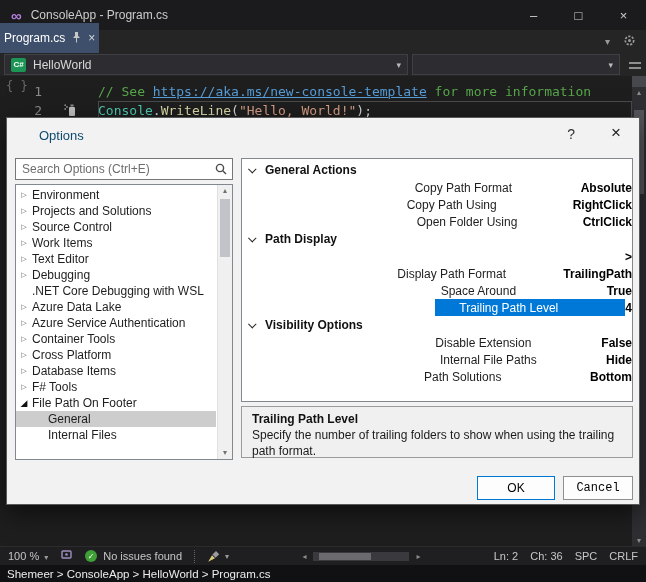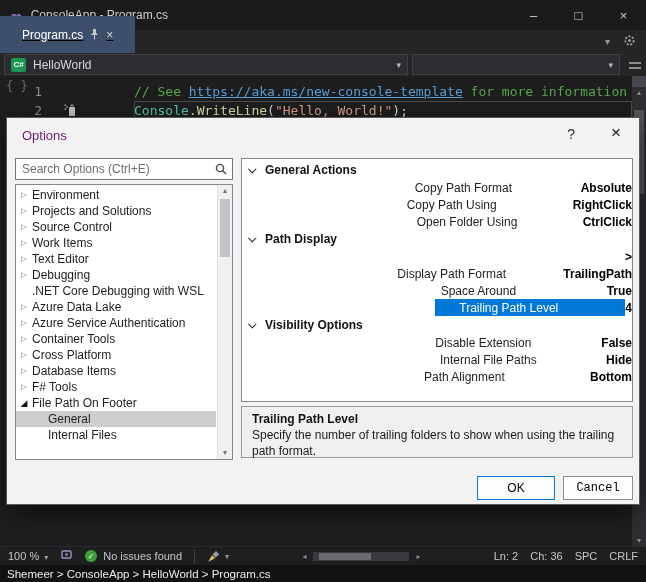--- a/index.html
+++ b/index.html
@@ -9,21 +9,21 @@
 
   
   .titlebar{position:absolute;top:0;left:0;right:0;height:30px;background:#1b1b1d;display:flex;align-items:center;}
   .vslogo{color:#b57edc;font-size:15px;font-weight:bold;margin:0 9px 0 11px;}
   .wintitle{color:#cccccc;font-size:12px;}
   .wincontrols{margin-left:auto;display:flex;height:100%;}
   .winbtn{width:45px;height:100%;display:flex;align-items:center;justify-content:center;color:#d0d0d0;font-size:13px;cursor:default;}
 
   
   .tabstrip{position:absolute;top:30px;left:0;right:0;height:23px;background:#252526;display:flex;align-items:flex-end;}
-  .tab{height:37px;background:#3e4f6b;display:flex;align-items:center;padding:0 22px;gap:7px;text-decoration:underline;}
+  .tab{height:30px;background:#3e4f6b;display:flex;align-items:center;padding:0 4px;gap:7px;}
   .tablabel{color:#ffffff;font-size:12px;}
   .tabclose{color:#d8d8d8;font-size:12px;line-height:1;}
   .tabstrip-right{margin-left:auto;display:flex;align-items:center;gap:13px;padding-right:10px;height:100%;}
   .ddicon{color:#9a9a9a;font-size:10px;}
 
   
   .navbar{position:absolute;top:53px;left:0;right:0;height:23px;background:#252526;}
   .combo{position:absolute;top:1px;height:21px;background:#2d2d31;border:1px solid #3f3f46;display:flex;align-items:center;}
   .combo1{left:4px;width:404px;padding-left:6px;gap:7px;}
   .combo2{left:412px;width:208px;}
@@ -34,34 +34,34 @@
   .splitgrip{position:absolute;right:5px;top:5px;}
 
   
   .editor{position:absolute;top:76px;left:0;right:0;height:470px;background:#1e1e1e;}
   .bracehint{position:absolute;left:6px;top:3px;color:#6a6a6a;font:12px "DejaVu Sans Mono",monospace;}
   .codeline{position:absolute;left:0;right:14px;height:19px;display:flex;align-items:center;}
   .line1{top:6px;} .line2{top:25px;}
   .lnum{width:46px;flex:none;text-align:right;padding-right:4px;color:#8a8a8a;font:13px "DejaVu Sans Mono",monospace;}
   .gmargin{width:52px;flex:none;height:100%;position:relative;}
   .qaicon{position:absolute;left:17px;top:2px;}
-  .linecontent{flex:1;white-space:pre;font:13px "DejaVu Sans Mono",monospace;height:19px;line-height:19px;margin-left:36px;}
+  .linecontent{flex:1;white-space:pre;font:13px "DejaVu Sans Mono",monospace;height:19px;line-height:19px;}
   .codeline.current .linecontent{box-shadow:inset 0 0 0 1px #4a4a4a;}
   .tok-comment{color:#57a64a;} .tok-link{color:#569cd6;text-decoration:underline;}
   .tok-class{color:#4ec9b0;} .tok-punct{color:#d4d4d4;} .tok-method{color:#dcdcaa;} .tok-string{color:#d69d85;}
   .vscroll{position:absolute;top:0;right:0;bottom:0;width:14px;background:#2e2e33;display:flex;flex-direction:column;align-items:center;}
   .grip{width:14px;height:11px;background:#47474e;flex:none;}
   .sarrow{color:#8c8c8c;font-size:8px;line-height:11px;}
   .vtrack{flex:1;width:100%;position:relative;}
   .vthumb{position:absolute;top:12px;left:2px;right:2px;height:84px;background:#55555b;}
 
   
   .dialog{position:absolute;left:6px;top:117px;width:634px;height:388px;background:#f2f2f2;
           border:1px solid #595959;box-shadow:0 8px 24px rgba(0,0,0,.55);z-index:10;}
-  .dlg-title{position:absolute;left:15px;top:10px;font-size:13px;color:#701a75;}
+  .dlg-title{position:absolute;left:32px;top:10px;font-size:13px;color:#0c4a6e;}
   .dlg-help{position:absolute;right:64px;top:8px;font-size:14px;color:#333;}
   .dlg-close{position:absolute;right:18px;top:5px;font-size:17px;color:#222;}
   .searchwrap{position:absolute;left:8px;top:40px;width:218px;height:22px;background:#fff;border:1px solid #767676;}
   .searchinput{width:100%;height:100%;border:none;outline:none;background:transparent;
                padding:0 24px 0 6px;font-size:12px;font-family:"Liberation Sans",sans-serif;color:#222;}
   .searchinput::placeholder{color:#6d6d6d;}
   .searchicon{position:absolute;right:4px;top:3px;}
   .treepanel{position:absolute;left:8px;top:66px;width:218px;height:276px;background:#fff;border:1px solid #828790;}
   .treerows{position:absolute;left:0;top:2px;right:16px;bottom:0;overflow:hidden;}
   .tree-row{height:16px;display:flex;align-items:center;font-size:12px;color:#1e1e1e;white-space:nowrap;}
@@ -331,21 +331,21 @@
         </div>
         <div class="grid-row">
           <span class="g-name">Disable Extension</span>
           <span class="g-value">False</span>
         </div>
         <div class="grid-row">
           <span class="g-name">Internal File Paths</span>
           <span class="g-value">Hide</span>
         </div>
         <div class="grid-row">
-          <span class="g-name">Path Alignment</span>
+          <span class="g-name">Path Solutions</span>
           <span class="g-value">Bottom</span>
         </div>
       </div>
 
     <div class="descpanel">
       <div class="desctitle">Trailing Path Level</div>
       <div class="desctext">Specify the number of trailing folders to show when using the trailing path format.</div>
     </div>
 
     <button class="btn ok">OK</button>

